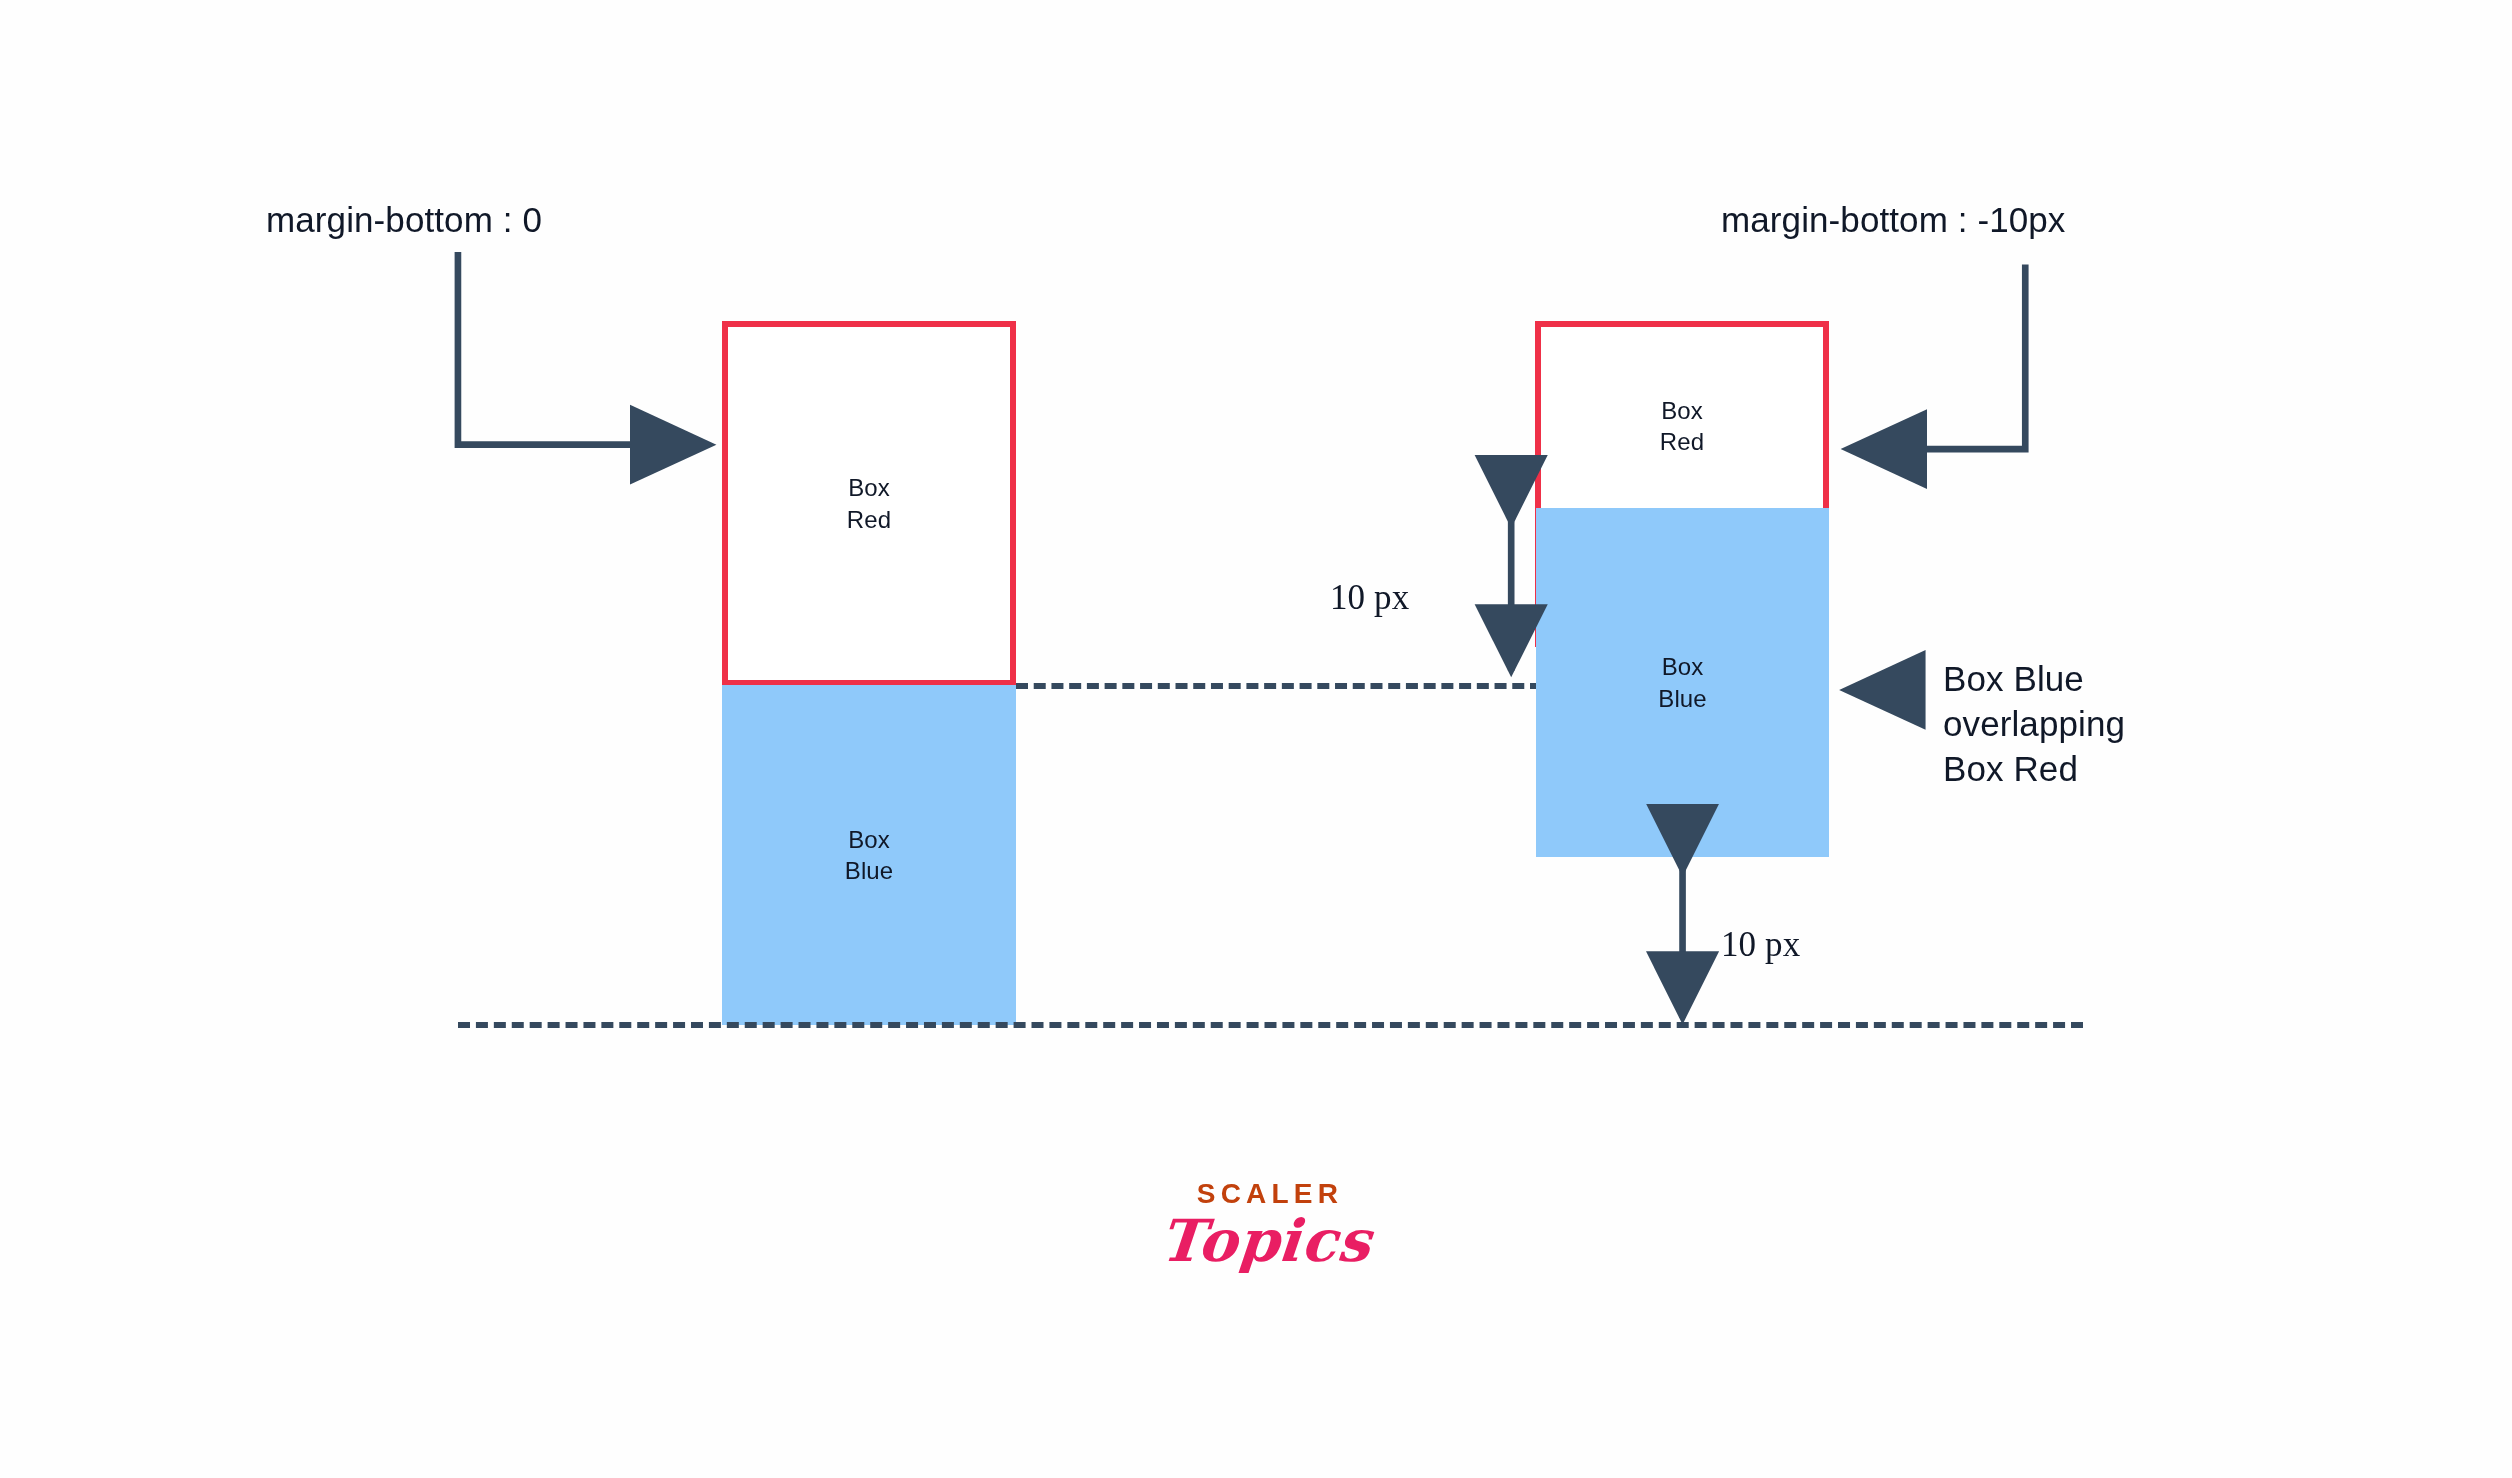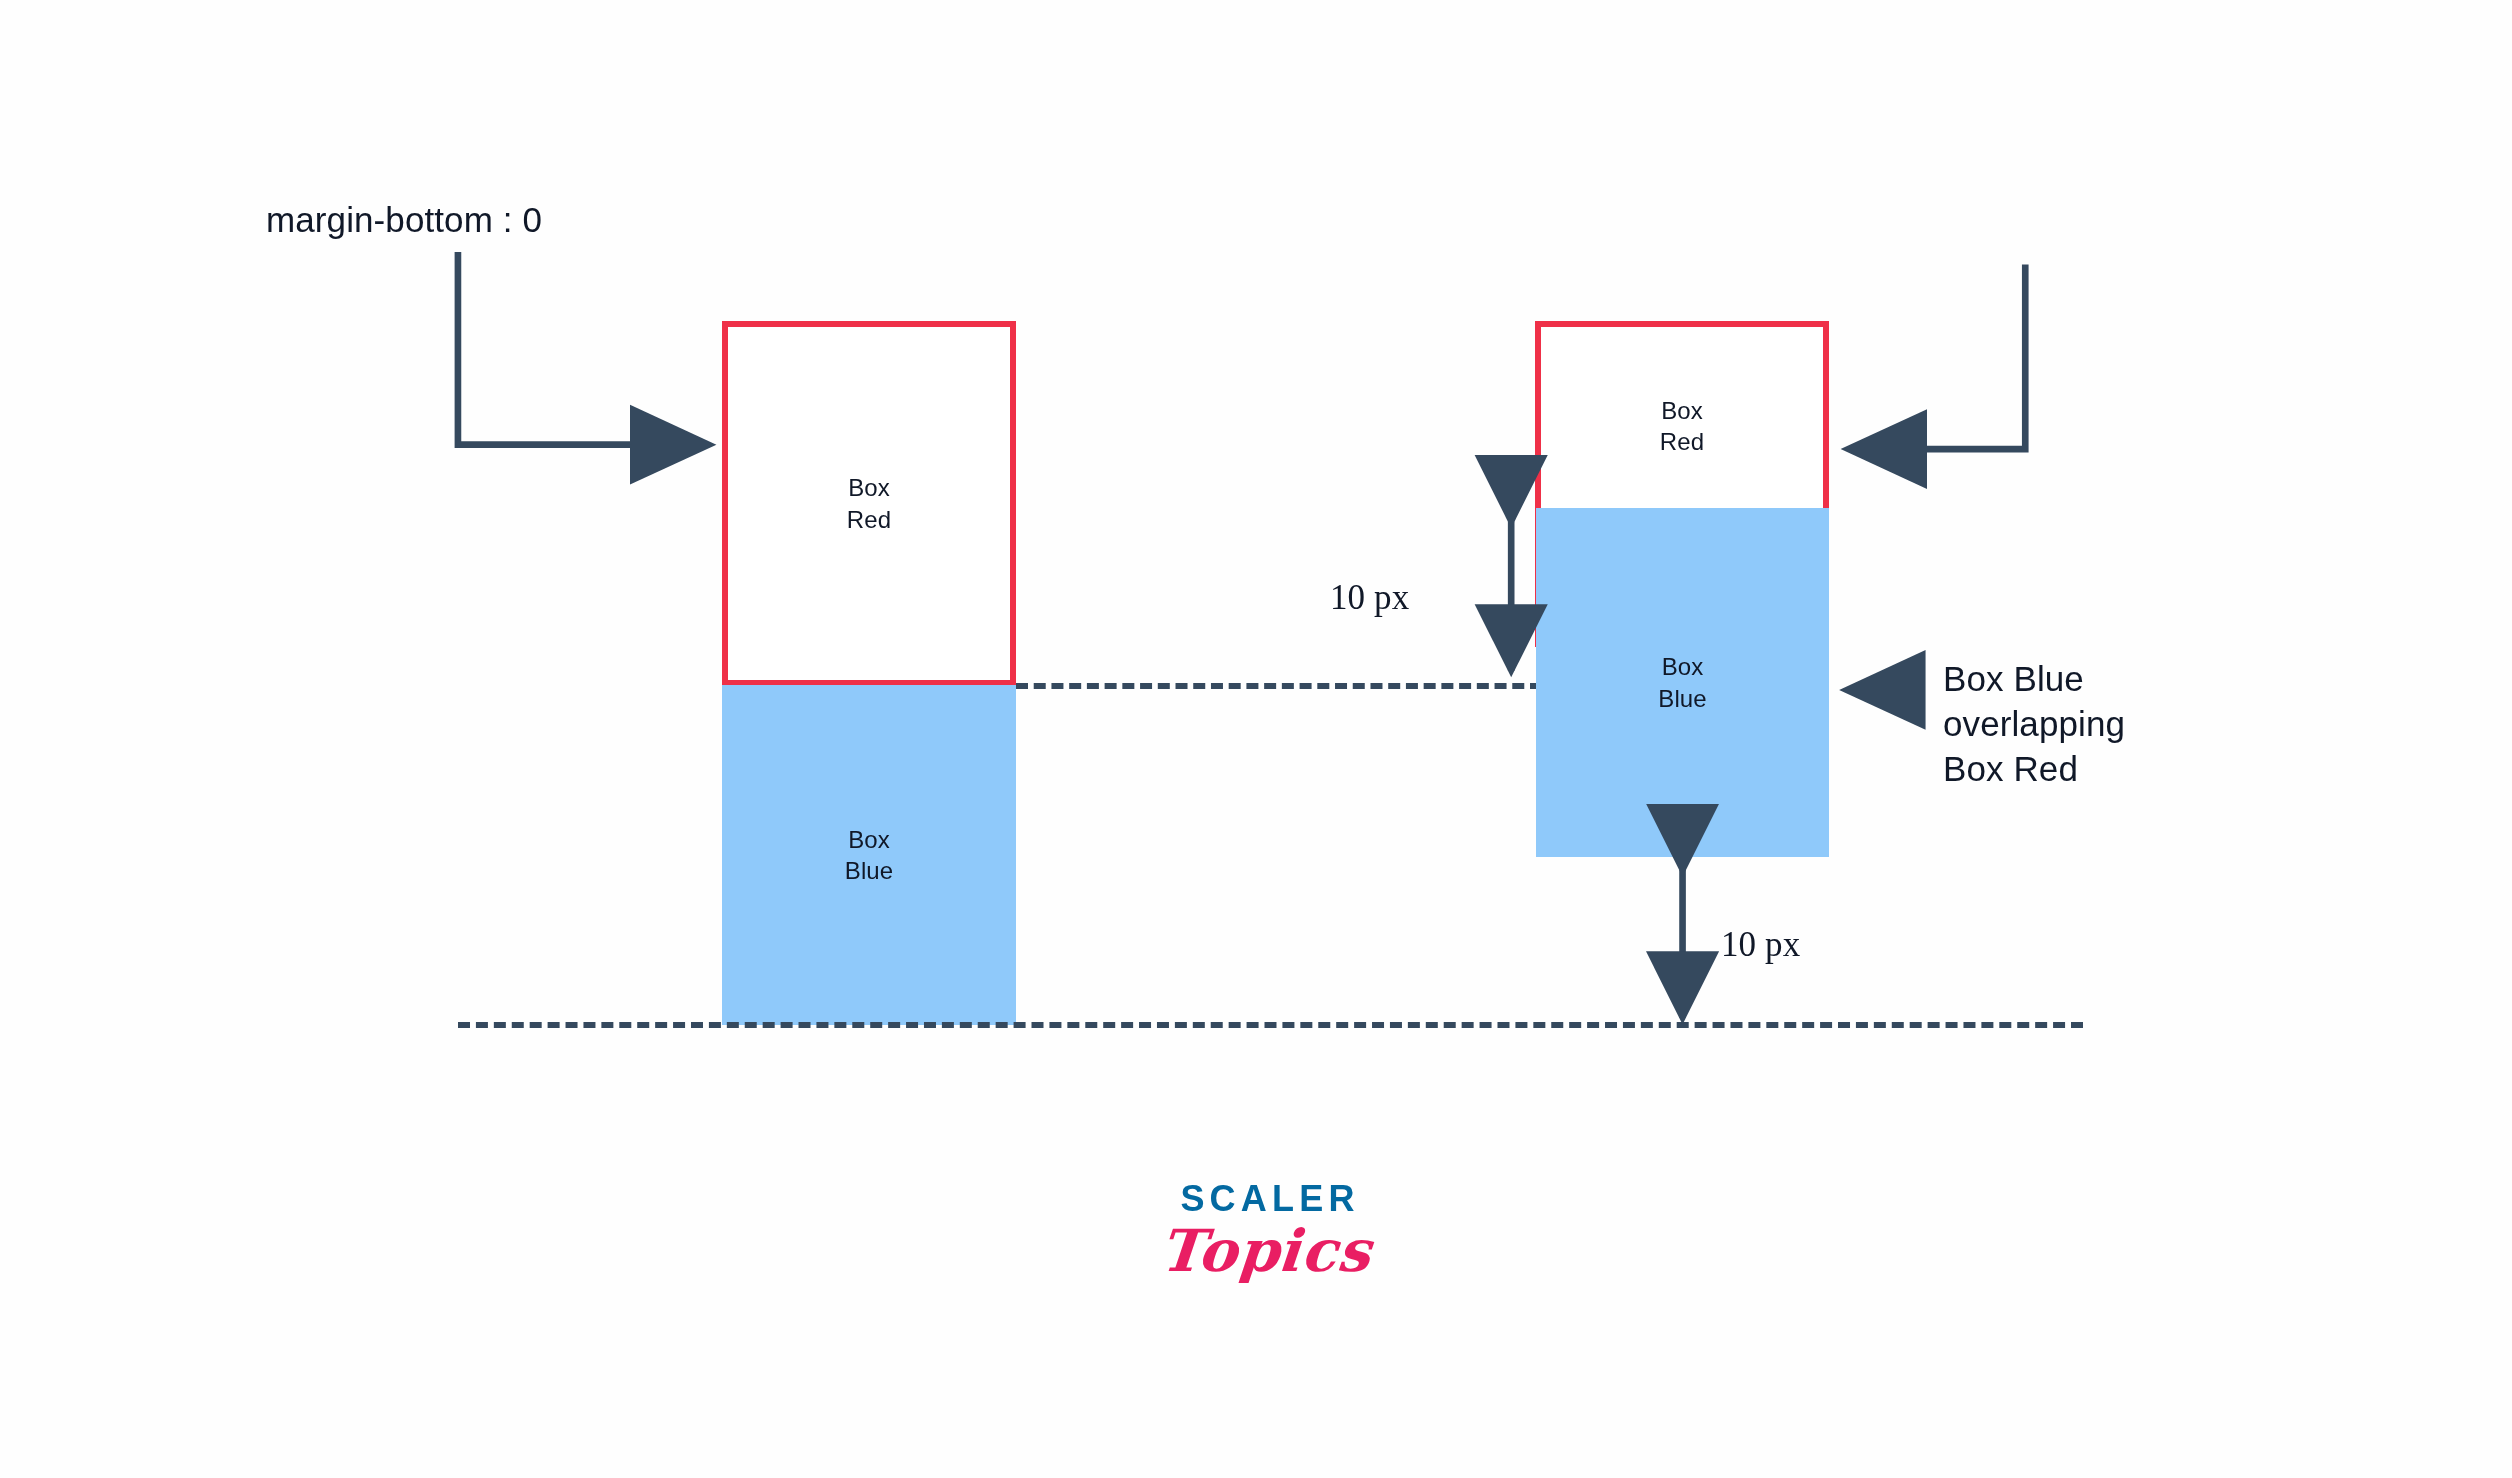--- a/index.html
+++ b/index.html
@@ -52,21 +52,21 @@
   .measure{position:absolute;font-size:35px;color:var(--ink);letter-spacing:0.1px;font-family:Liberation Serif, serif;}
   #measure-top    {left:1330px; top:578px;}
   #measure-bottom {left:1721px; top:925px;}
 
   
   #overlay{position:absolute;left:0;top:0;width:2512px;height:1478px;
            pointer-events:none;z-index:9;}
 
   
   #logo{position:absolute;left:1152px;top:1178px;width:236px;text-align:center;}
-  #logo-scaler{font-size:36px;font-weight:700;letter-spacing:5.2px;color:#0369a1;
+  #logo-scaler{font-size:28px;font-weight:700;letter-spacing:5.2px;color:#c2410c;
                font-family:"Liberation Sans", sans-serif;}
   #logo-topics{font-size:58px;color:var(--pink);font-style:italic;font-weight:700;
                font-family:"DejaVu Serif", serif;margin-top:-3px;
                transform:skewX(-8deg);letter-spacing:0.7px;}
 </style>
 </head>
 <body>
 
 <div id="stage">
 
@@ -88,20 +88,21 @@
   <div class="box box-blue" id="blue-right">
     <span class="box-label">Box
 Blue</span>
   </div>
 
   <div class="dashline" id="dash-mid"></div>
   <div class="dashline" id="dash-bottom"></div>
 
   <div class="anno" id="label-left">margin-bottom : 0</div>
 
+  <div class="anno" id="label-right">margin-bottom : -10px</div>
 
   <div class="anno" id="label-overlap">Box Blue
 overlapping
 Box Red</div>
 
   <div class="measure" id="measure-top">10 px</div>
 
   <div class="measure" id="measure-bottom">10 px</div>
 
   <svg id="overlay" viewBox="0 0 3401 2001">

